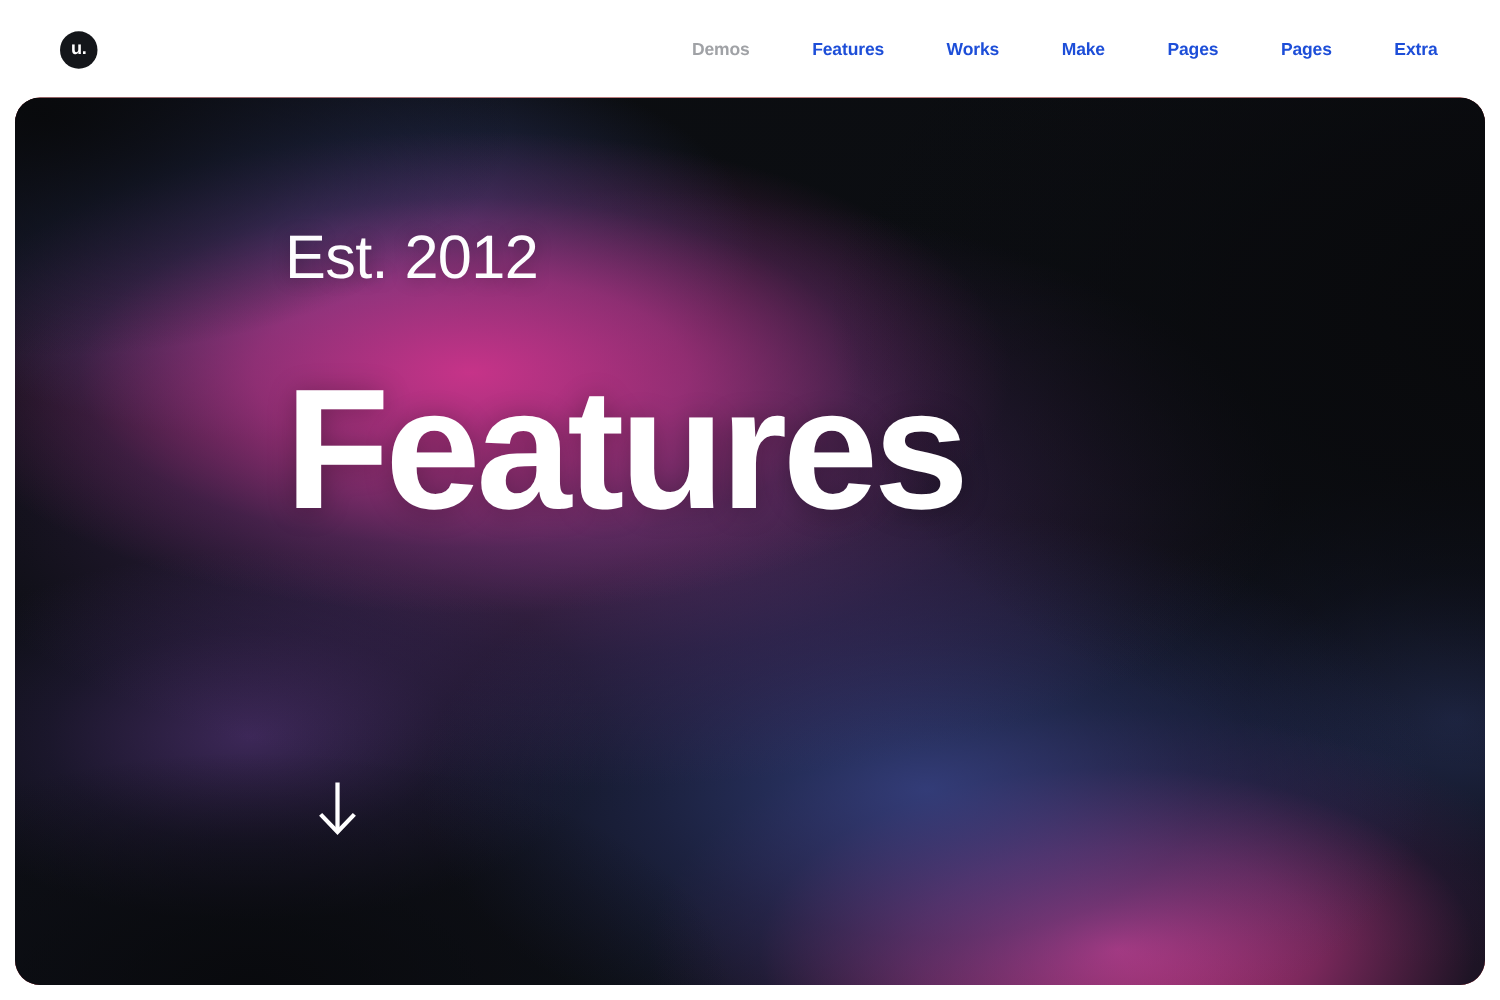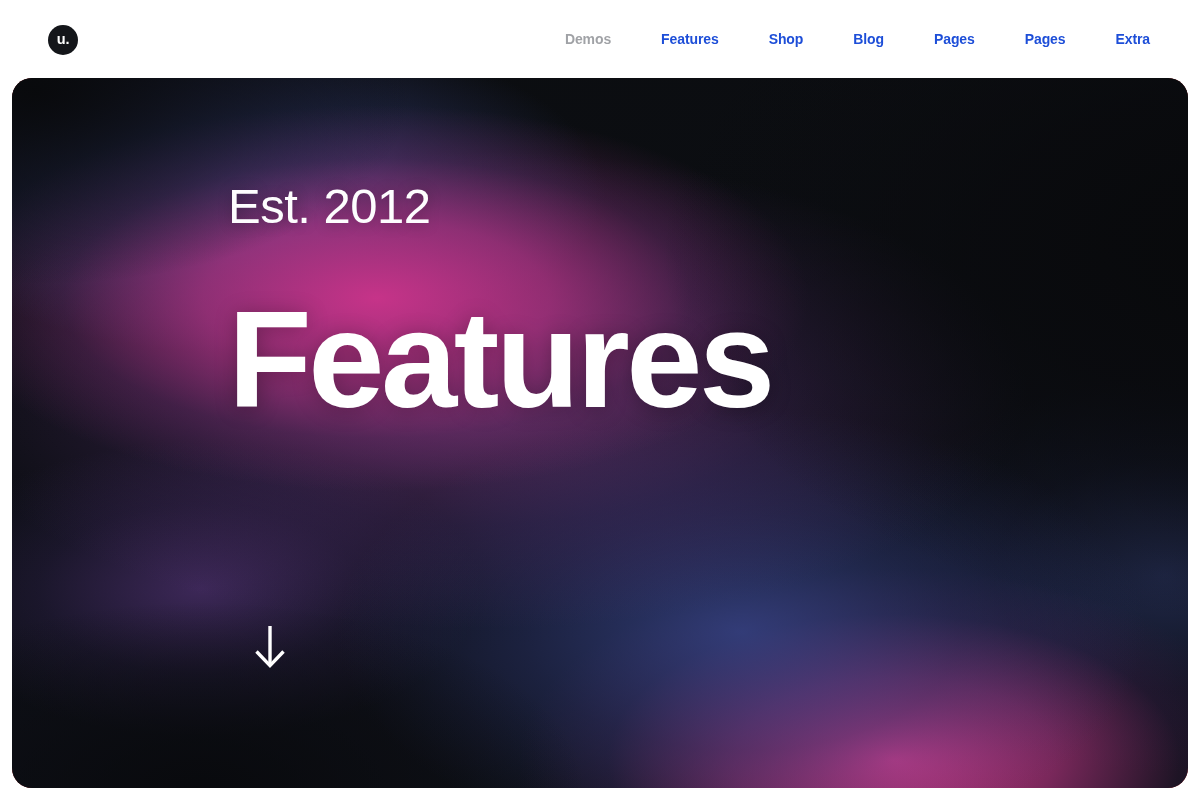--- a/index.html
+++ b/index.html
@@ -209,22 +209,22 @@
 
   <header class="site-header">
 
     <a class="logo-mark">
       <span class="logo-text">u.</span>
     </a>
 
     <nav class="main-nav">
       <a class="nav-item is-muted">Demos</a>
       <a class="nav-item">Features</a>
-      <a class="nav-item">Shop</a>
-      <a class="nav-item">Blog</a>
+      <a class="nav-item">Works</a>
+      <a class="nav-item">Make</a>
       <a class="nav-item">Pages</a>
       <a class="nav-item">Pages</a>
       <a class="nav-item">Extra</a>
     </nav>
 
   </header>
 
   <section class="hero">
 
     <div class="hero-bg"></div>

